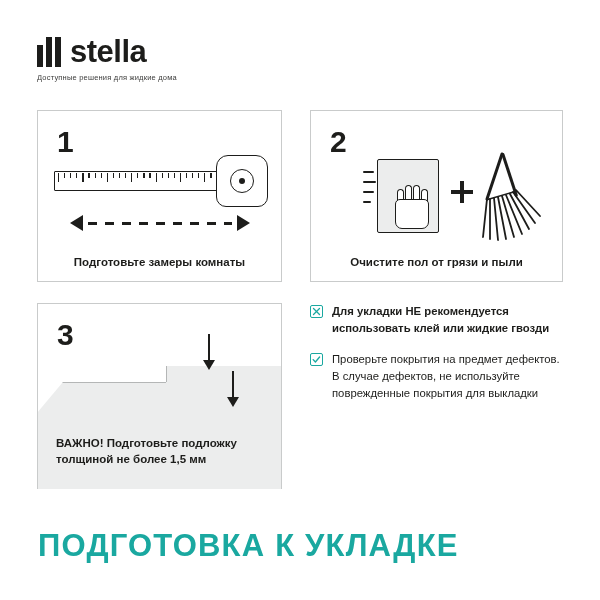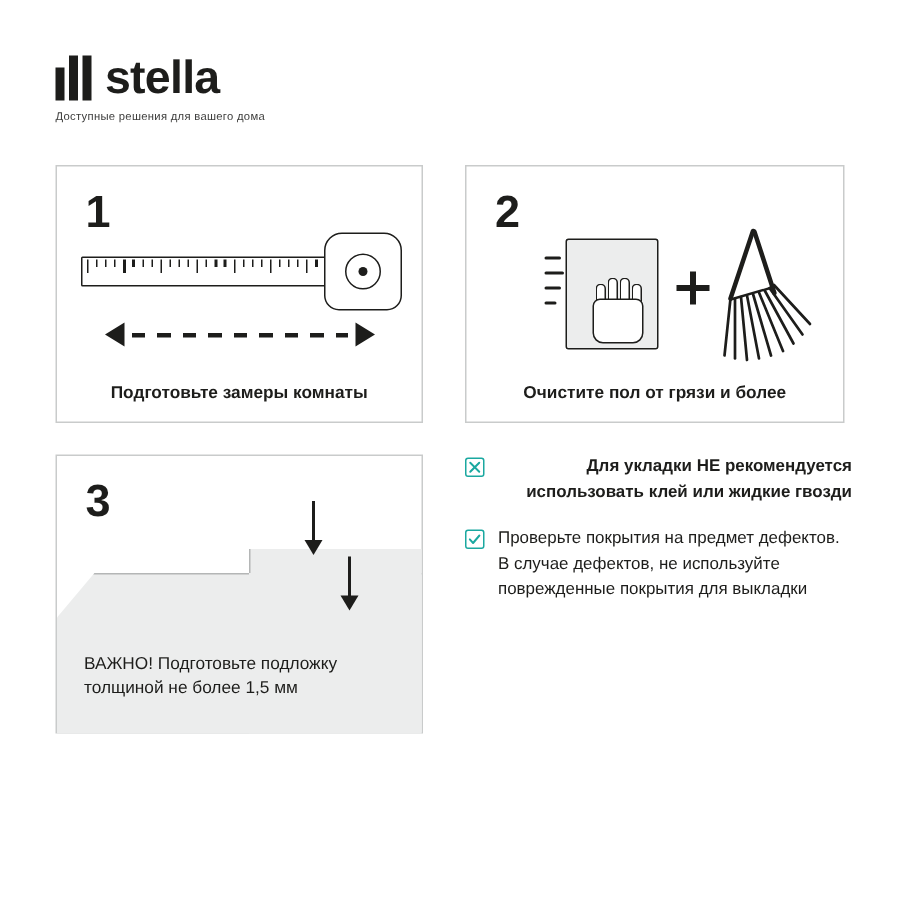--- a/index.html
+++ b/index.html
@@ -351,21 +351,21 @@
     border-top: 10px solid #1d1d1b;
   }
   .down-arrows .da1 { left: 20px; top: 0; }
   .down-arrows .da2 { left: 44px; top: 37px; }
   .important {
     position: absolute;
     left: 18px;
     bottom: 20px;
     width: 210px;
     font-size: 11.5px;
-    font-weight: normal;
+    font-weight: bold;
     color: #1d1d1b;
     line-height: 1.45;
   }
 
   
   .notes {
     position: absolute;
     left: 310px;
     top: 303px;
     width: 258px;
@@ -385,21 +385,21 @@
     box-sizing: border-box;
     position: relative;
     margin-top: 2px;
   }
   .note-box svg { position: absolute; left: 0; top: 0; }
   .note-text {
     font-size: 11.3px;
     line-height: 1.5;
     color: #1d1d1b;
   }
-  .note-text.bold { font-weight: bold; text-align: right; }
+  .note-text.bold { font-weight: bold; }
 
   
   .footer-title {
     position: absolute;
     left: 38px;
     top: 528px;
     font-size: 31px;
     font-weight: bold;
     color: #1aa8a0;
     letter-spacing: 1.2px;
@@ -412,21 +412,21 @@
 
   <div class="logo-block">
     <div class="logo-row">
       <span class="logo-mark">
         <i class="bar b1"></i>
           <i class="bar b2"></i>
           <i class="bar b3"></i>
       </span>
       <span class="logo-word">stella</span>
     </div>
-    <div class="logo-tagline">Доступные решения для вашего дома</div>
+    <div class="logo-tagline">Доступные решения для жидкие дома</div>
   </div>
 
   <div class="card" id="card1">
     <div class="num">1</div>
 
     <div class="tape-wrap">
       <div class="tape-body"></div>
       <div class="ticks">
         <i class="tall"></i>
           <i></i>
@@ -500,21 +500,21 @@
           <line x1="21" y1="45" x2="33" y2="86" stroke="#1d1d1b" stroke-width="1.8" stroke-linecap="round"></line>
           <line x1="25" y1="44" x2="41" y2="83" stroke="#1d1d1b" stroke-width="1.8" stroke-linecap="round"></line>
           <line x1="29" y1="43" x2="48" y2="78" stroke="#1d1d1b" stroke-width="1.8" stroke-linecap="round"></line>
           <line x1="32" y1="41" x2="54" y2="72" stroke="#1d1d1b" stroke-width="1.8" stroke-linecap="round"></line>
           <line x1="35" y1="39" x2="59" y2="65" stroke="#1d1d1b" stroke-width="1.8" stroke-linecap="round"></line>
           <line x1="5" y1="49" x2="36" y2="40" stroke="#1d1d1b" stroke-width="1.6"></line>
         </svg>
       </div>
     </div>
 
-    <div class="caption">Очистите пол от грязи и более</div>
+    <div class="caption">Очистите пол от грязи и пыли</div>
   </div>
 
   <div class="card" id="card3">
     <div class="num">3</div>
 
     <div class="floor">
       <div class="slab"></div>
       <div class="slab2"></div>
       <div class="edge"></div>
     </div>
@@ -547,14 +547,15 @@
     <div class="note">
       <span class="note-box">
         <svg width="11" height="11" viewBox="0 0 11 11">
           <polyline points="2.2,5.6 4.4,8 8.6,3" fill="none" stroke="#1aa8a0" stroke-width="1.3" stroke-linecap="round" stroke-linejoin="round"></polyline>
         </svg>
       </span>
       <span class="note-text">Проверьте покрытия на предмет дефектов.  В случае дефектов, не используйте поврежденные покрытия для выкладки</span>
     </div>
   </div>
 
+  <div class="footer-title">ПОДГОТОВКА К УКЛАДКЕ</div>
 
 </div>
 
 </body></html>

